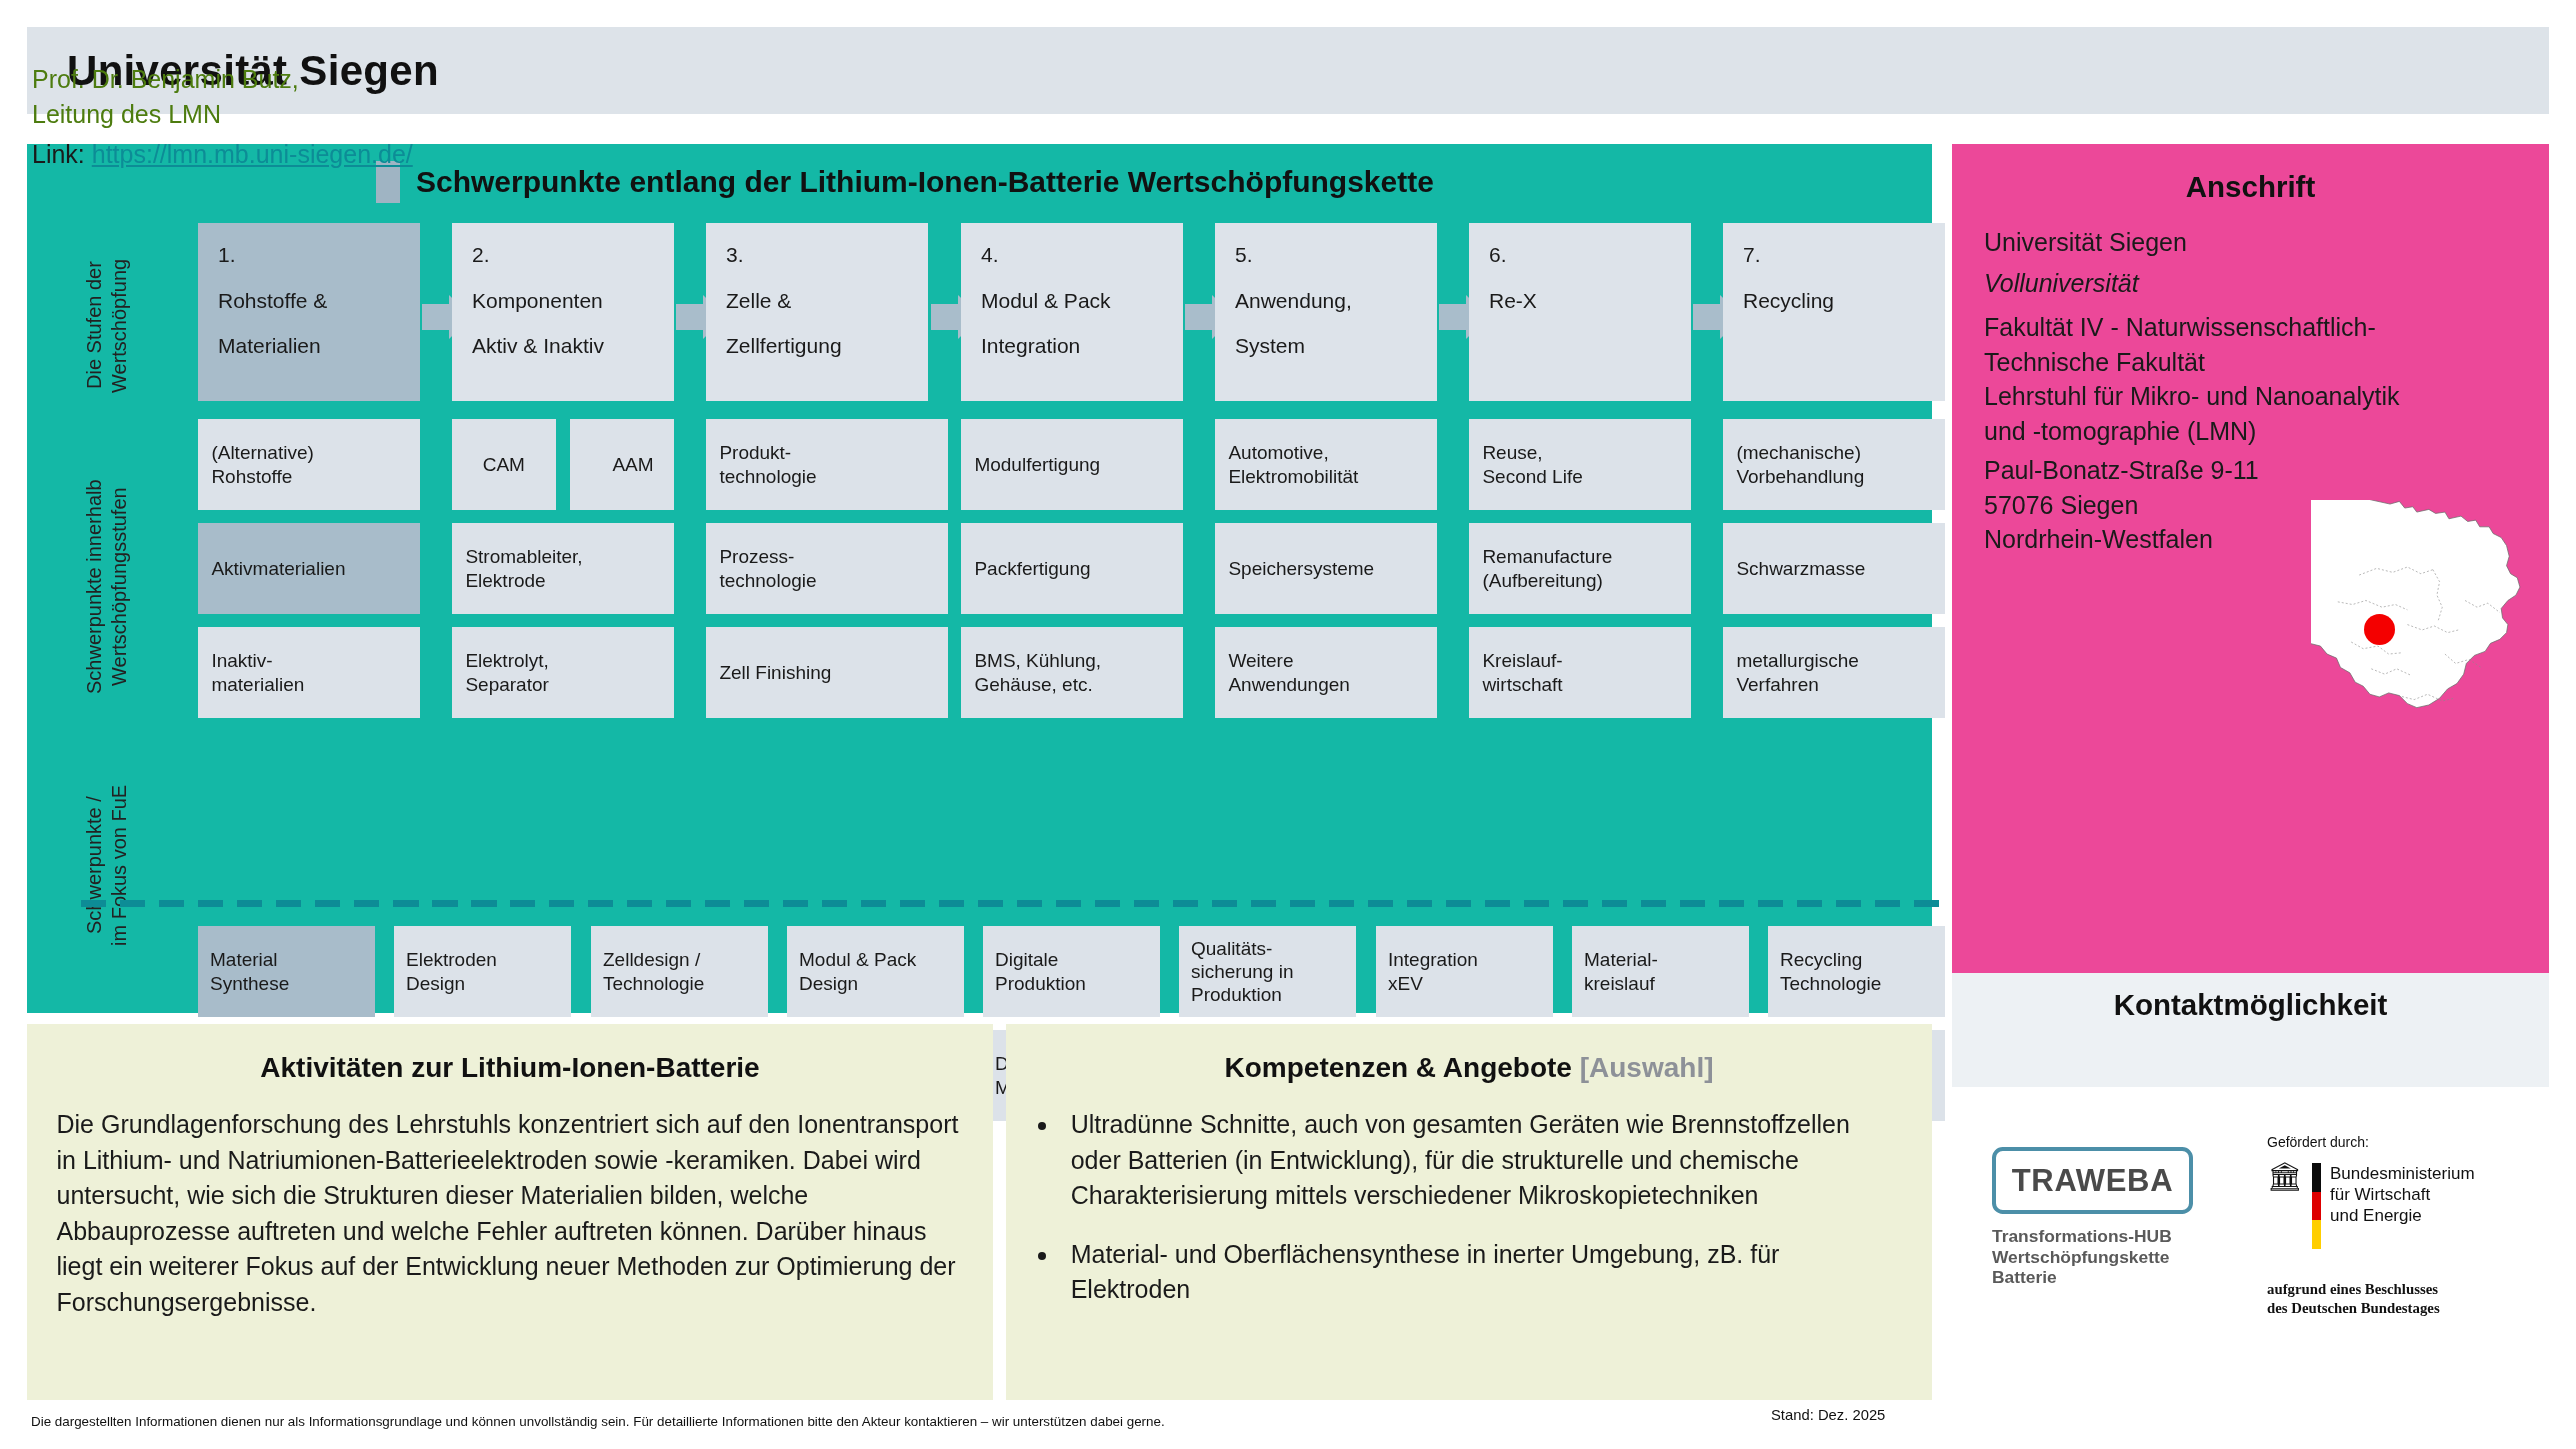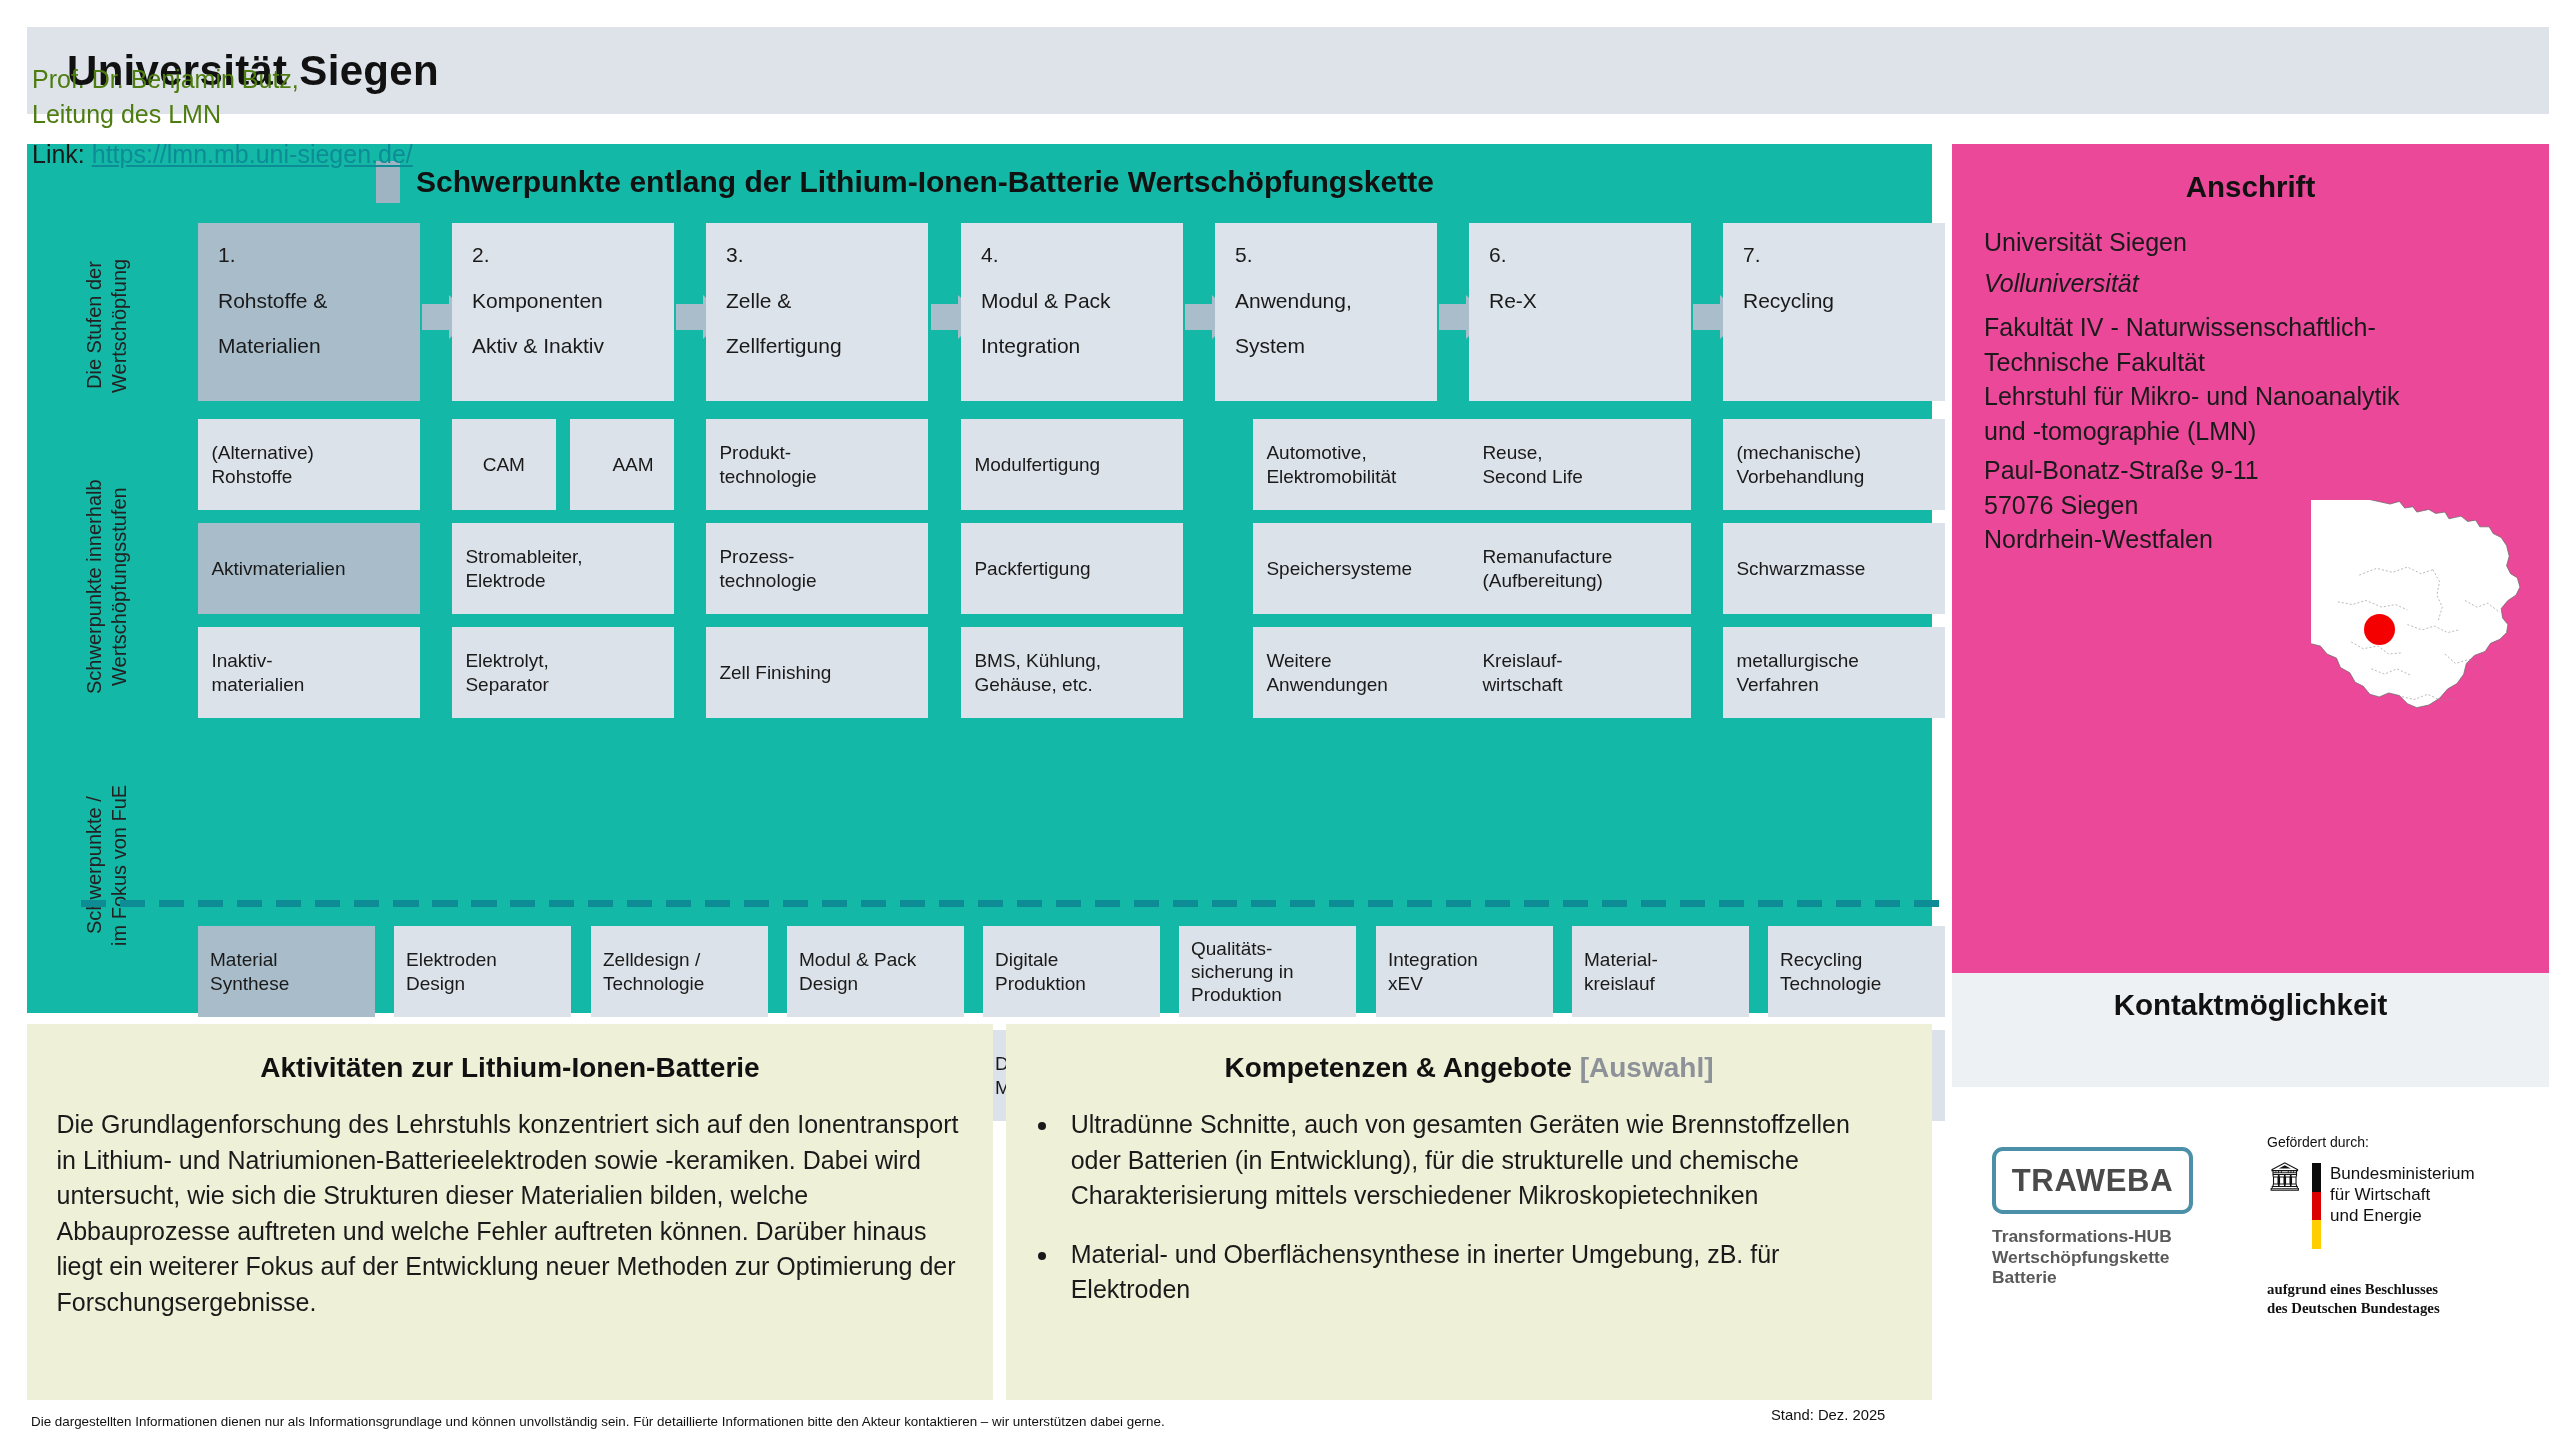--- a/index.html
+++ b/index.html
@@ -288,34 +288,34 @@
 materialien</div>
       </div>
       <div class="subcol" style="left: 254px; width: 222px;">
         <div class="subbox r1 center half-a">CAM</div>
         <div class="subbox r1 center half-b">AAM</div>
         <div class="subbox r2">Stromableiter,
 Elektrode</div>
         <div class="subbox r3">Elektrolyt,
 Separator</div>
       </div>
-      <div class="subcol" style="left: 508px; width: 222px;">
+      <div class="subcol" style="left: 508px; width: 242px;">
         <div class="subbox r1">Produkt-
 technologie</div>
         <div class="subbox r2">Prozess-
 technologie</div>
         <div class="subbox r3">Zell Finishing</div>
       </div>
       <div class="subcol" style="left: 763px; width: 222px;">
         <div class="subbox r1">Modulfertigung</div>
         <div class="subbox r2">Packfertigung</div>
         <div class="subbox r3">BMS, Kühlung,
 Gehäuse, etc.</div>
       </div>
-      <div class="subcol" style="left: 1017px; width: 222px; margin-left: 38px;">
+      <div class="subcol" style="left: 1017px; width: 222px;">
         <div class="subbox r1">Automotive,
 Elektromobilität</div>
         <div class="subbox r2">Speichersysteme</div>
         <div class="subbox r3">Weitere
 Anwendungen</div>
       </div>
       <div class="subcol" style="left: 1271px; width: 222px;">
         <div class="subbox r1">Reuse,
 Second Life</div>
         <div class="subbox r2">Remanufacture

